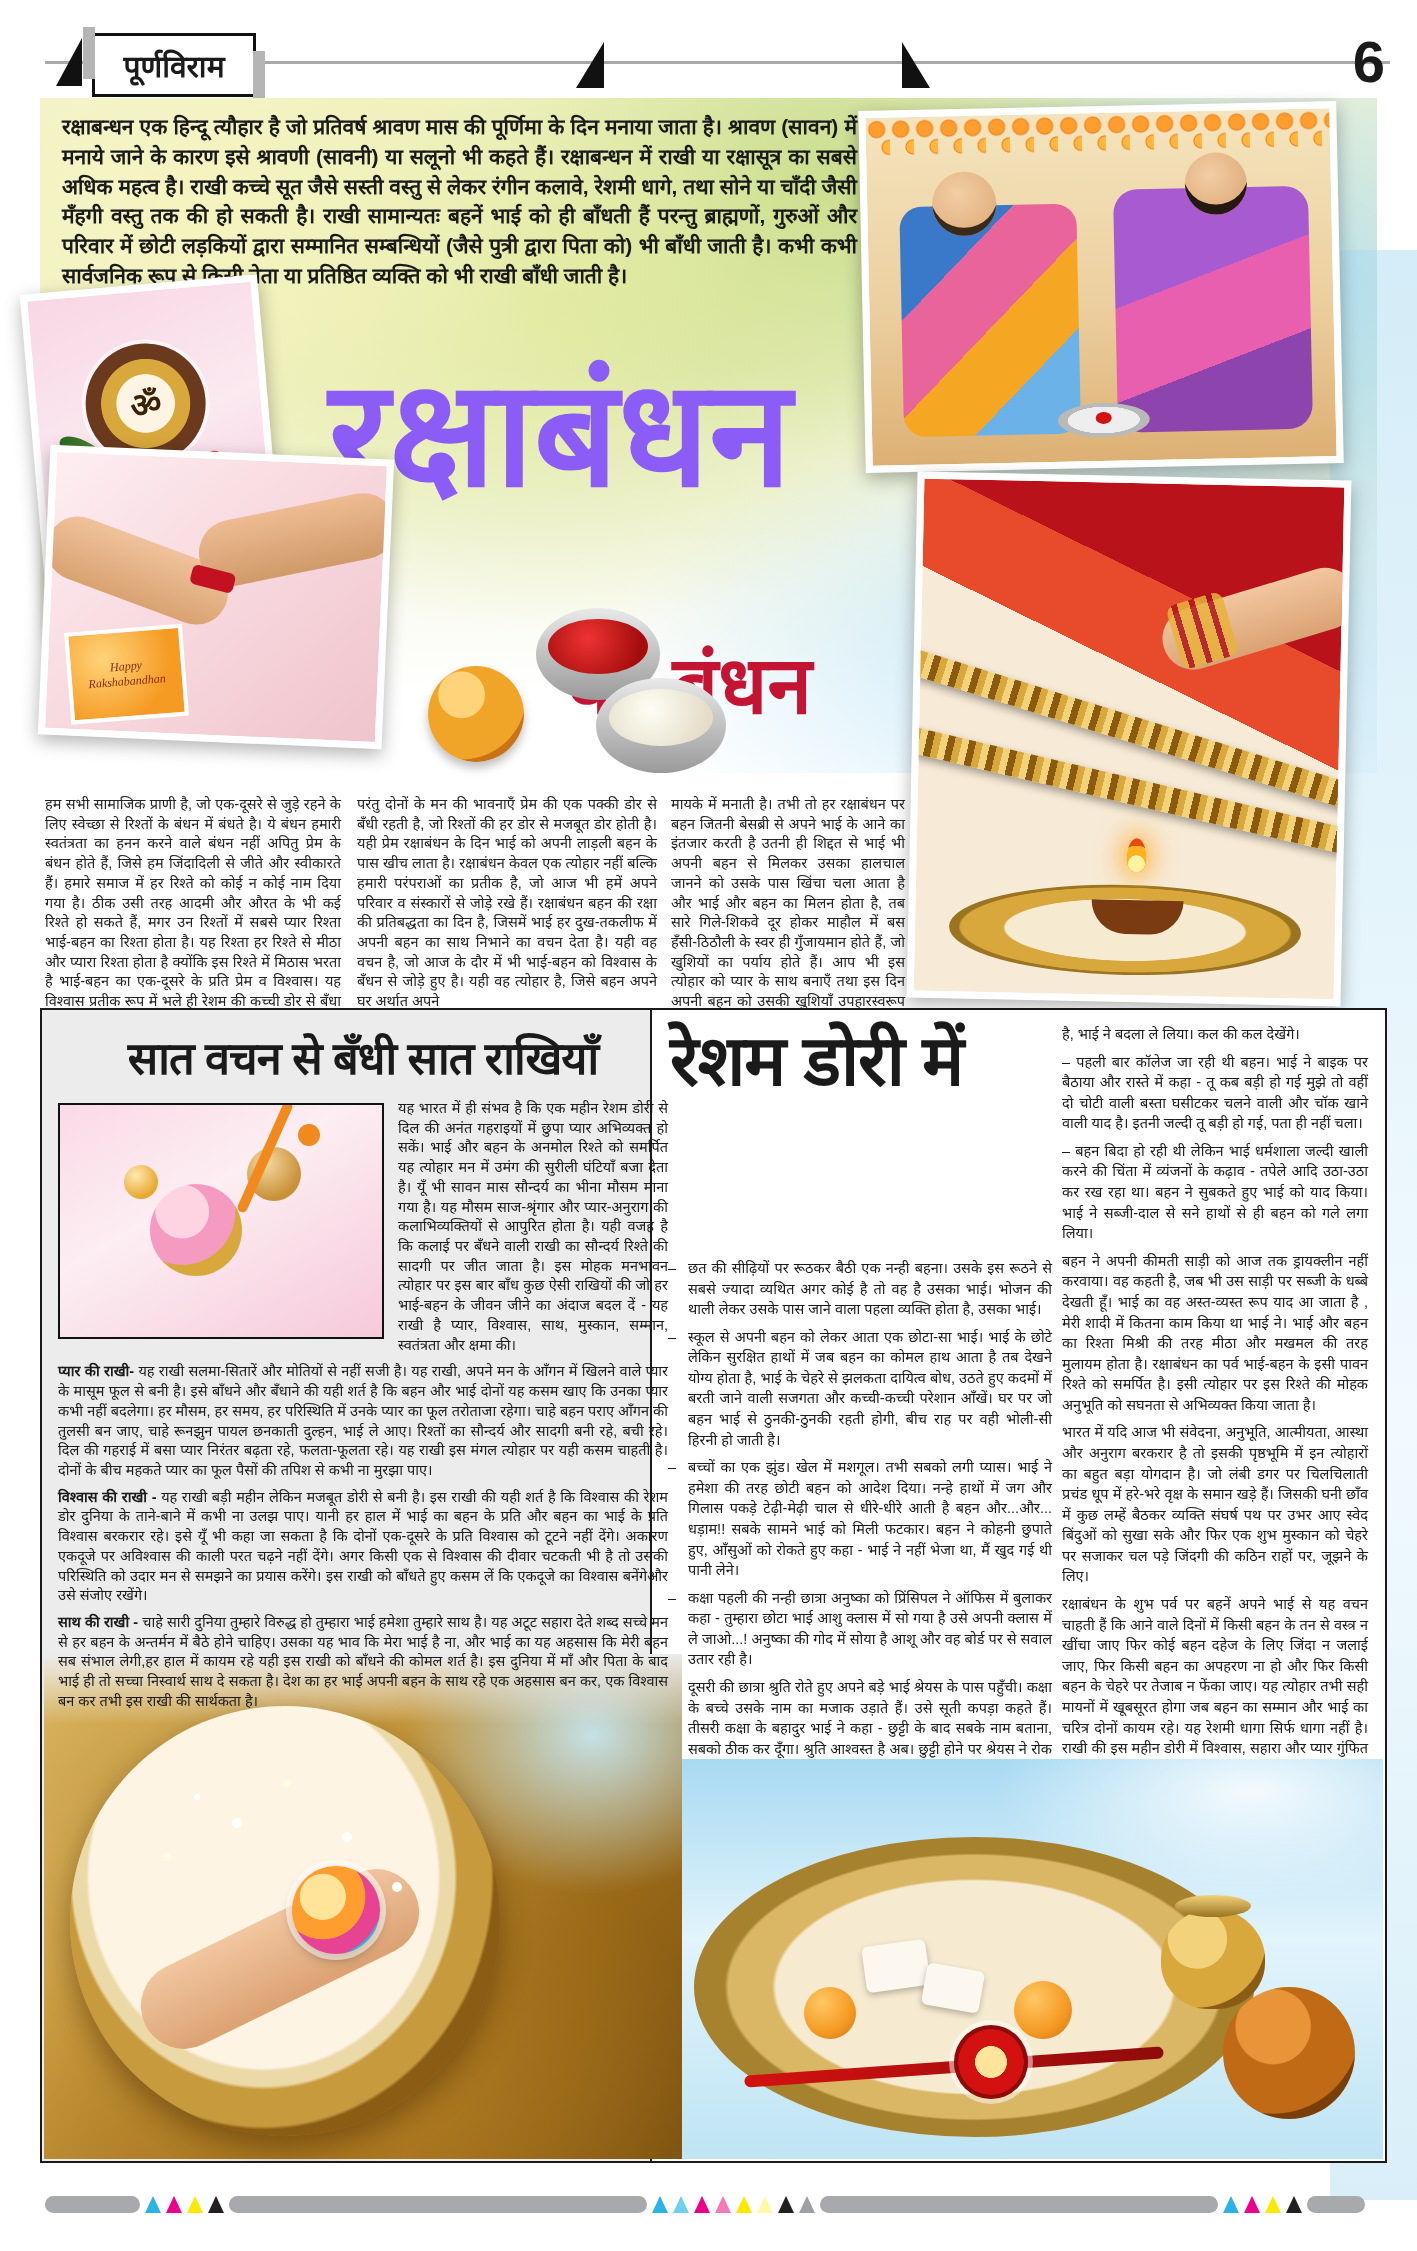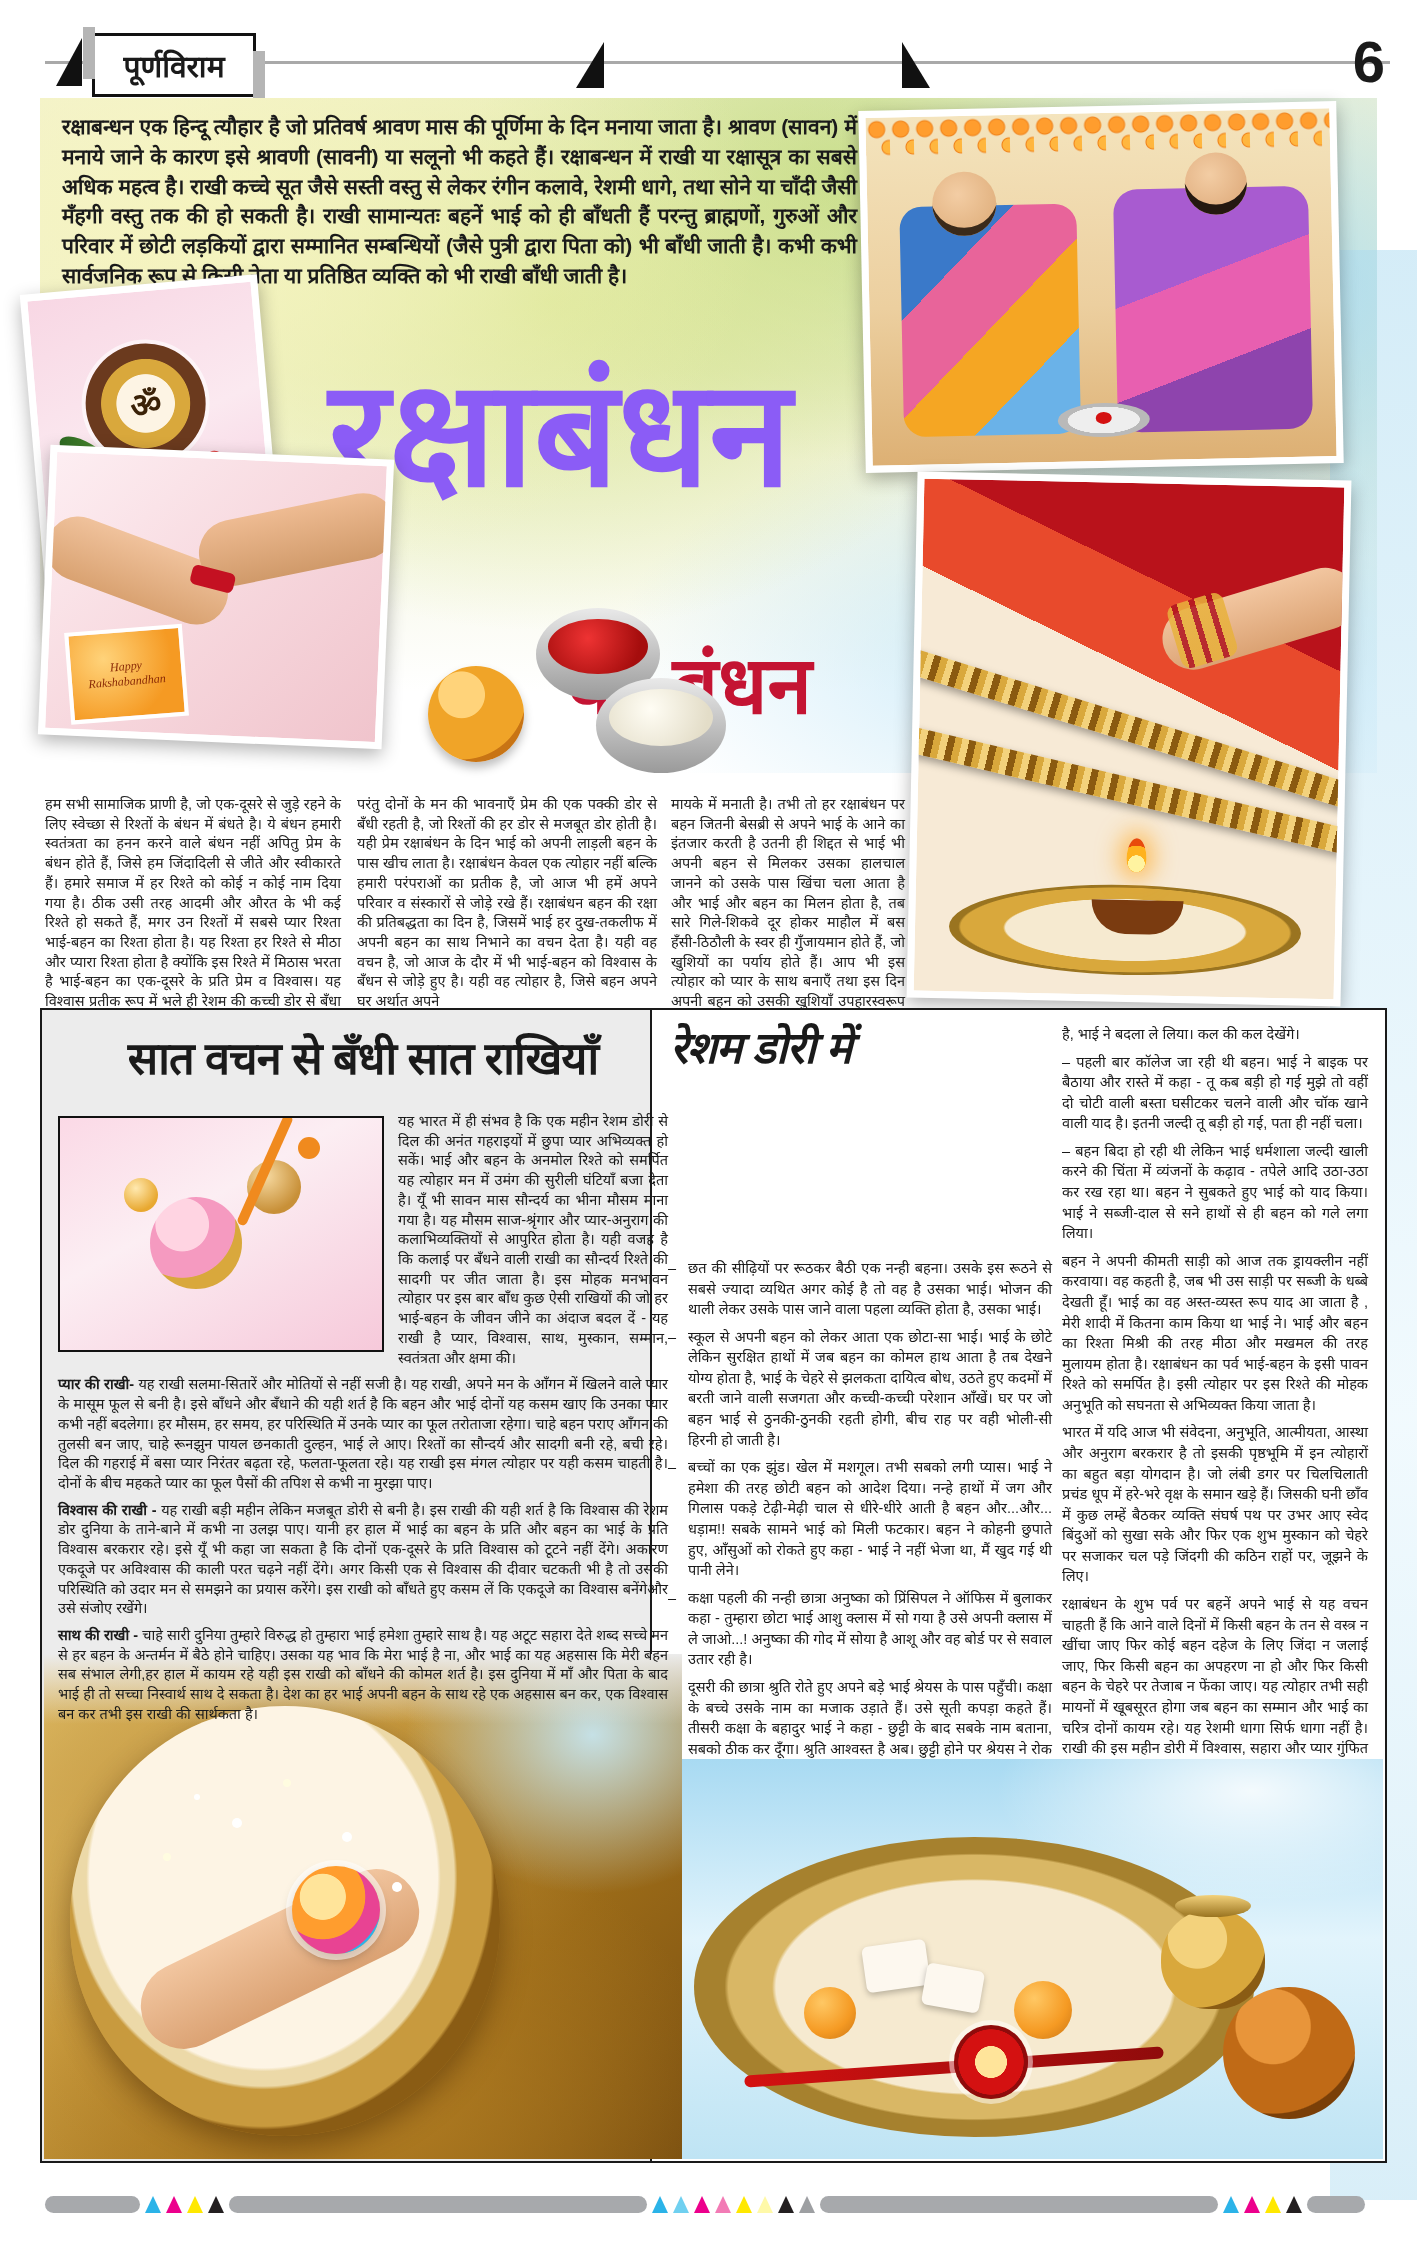--- a/index.html
+++ b/index.html
@@ -99,21 +99,21 @@
   .bowl .rim{position:absolute;inset:0;border-radius:50%;background:linear-gradient(180deg,#e9e9e9,#9a9a9a);}
   .bowl .fill{position:absolute;left:10%;top:12%;width:80%;height:60%;border-radius:50%;}
   .roli-ball{position:absolute;border-radius:50%;
     background:radial-gradient(circle at 35% 30%,#ffd37a 0 25%,#f0a428 26% 70%,#c87414 71%);
     background-size:100%;box-shadow:0 6px 10px rgba(0,0,0,.25);}
   
   .col{position:absolute;top:795px;font-size:14.5px;line-height:1.36;text-align:justify;color:#222;}
   
   .abox{position:absolute;border:2px solid #1a1a1a;overflow:hidden;}
   .sv-box{left:40px;top:1008px;width:642px;height:1151px;background:#ececec;}
-  .sv-head{margin:16px 10px 25px;text-align:center;font-size:45px;font-weight:bold;letter-spacing:-1px;}
+  .sv-head{margin:16px 10px 12px;text-align:center;font-size:45px;font-weight:bold;letter-spacing:-1px;}
   .sv-flow{position:relative;z-index:2;margin:0 16px;font-size:14.5px;line-height:1.36;text-align:justify;}
   .sv-img{float:left;width:322px;height:232px;border:2px solid #111;margin:4px 14px 6px 0;position:relative;overflow:hidden;
     background:linear-gradient(150deg,#fbd9e6 0%,#fceef3 40%,#f6c9da 100%);}
   .sv-img .bead{position:absolute;border-radius:50%;}
   .sv-para{margin:7px 16px 0;font-size:14.5px;line-height:1.36;text-align:justify;position:relative;z-index:2;}
   .gframe{position:absolute;left:2px;right:2px;bottom:2px;height:505px;z-index:1;
     background:
       linear-gradient(180deg,#ececec 0,rgba(236,236,236,0) 70px),
       radial-gradient(42% 45% at 86% 16%, rgba(200,235,250,.9), transparent 70%),
       radial-gradient(60% 60% at 18% 28%, #caa04a, transparent 75%),
@@ -124,21 +124,21 @@
     box-shadow:0 12px 30px rgba(60,30,0,.45);}
   .gf-hand{position:absolute;left:86px;top:262px;width:300px;height:86px;border-radius:48px;transform:rotate(-26deg);
     background:linear-gradient(180deg,#f2c6a0,#dba273);}
   .gf-rakhi{position:absolute;left:248px;top:212px;width:88px;height:88px;border-radius:50%;
     background:radial-gradient(circle at 35% 35%,#ffe49a 0 28%,#ff9d2e 29% 52%,#e84393 53% 74%,#2bb3e8 75%);
     box-shadow:0 0 0 6px rgba(255,255,255,.55),0 5px 12px rgba(0,0,0,.35);}
   .gf-spark{position:absolute;width:6px;height:6px;border-radius:50%;background:#fff;
     box-shadow:40px 26px 0 2px #fff,90px -14px 0 1px #fffce0,150px 40px 0 2px #fff,-30px 60px 0 1px #fffce0,200px 90px 0 2px #fff;}
   .rd-box{left:650px;top:1008px;width:733px;height:1151px;background:#fff;}
   .rd-head{position:absolute;left:18px;top:16px;width:400px;font-weight:bold;line-height:1.02;letter-spacing:-1px;}
-  .rd-head .h1{font-size:44px;font-style:italic;}
+  .rd-head .h1{font-size:70px;}
   .rd-head .h2{font-size:86px;}
   .rd-col{position:absolute;left:410px;top:14px;width:306px;font-size:14.5px;line-height:1.42;text-align:justify;}
   .rd-col p{margin:0 0 7px;}
   .rd-bullets{position:absolute;left:16px;top:248px;width:384px;font-size:14.5px;line-height:1.42;}
   .bullet{display:flex;margin-bottom:7px;}
   .bullet .dash{width:20px;flex:none;}
   .bullet .btxt{text-align:justify;}
   .thali-art{position:absolute;left:2px;right:2px;bottom:2px;height:400px;
     background:
       radial-gradient(50% 40% at 82% 8%, rgba(255,255,255,.85), transparent 70%),

